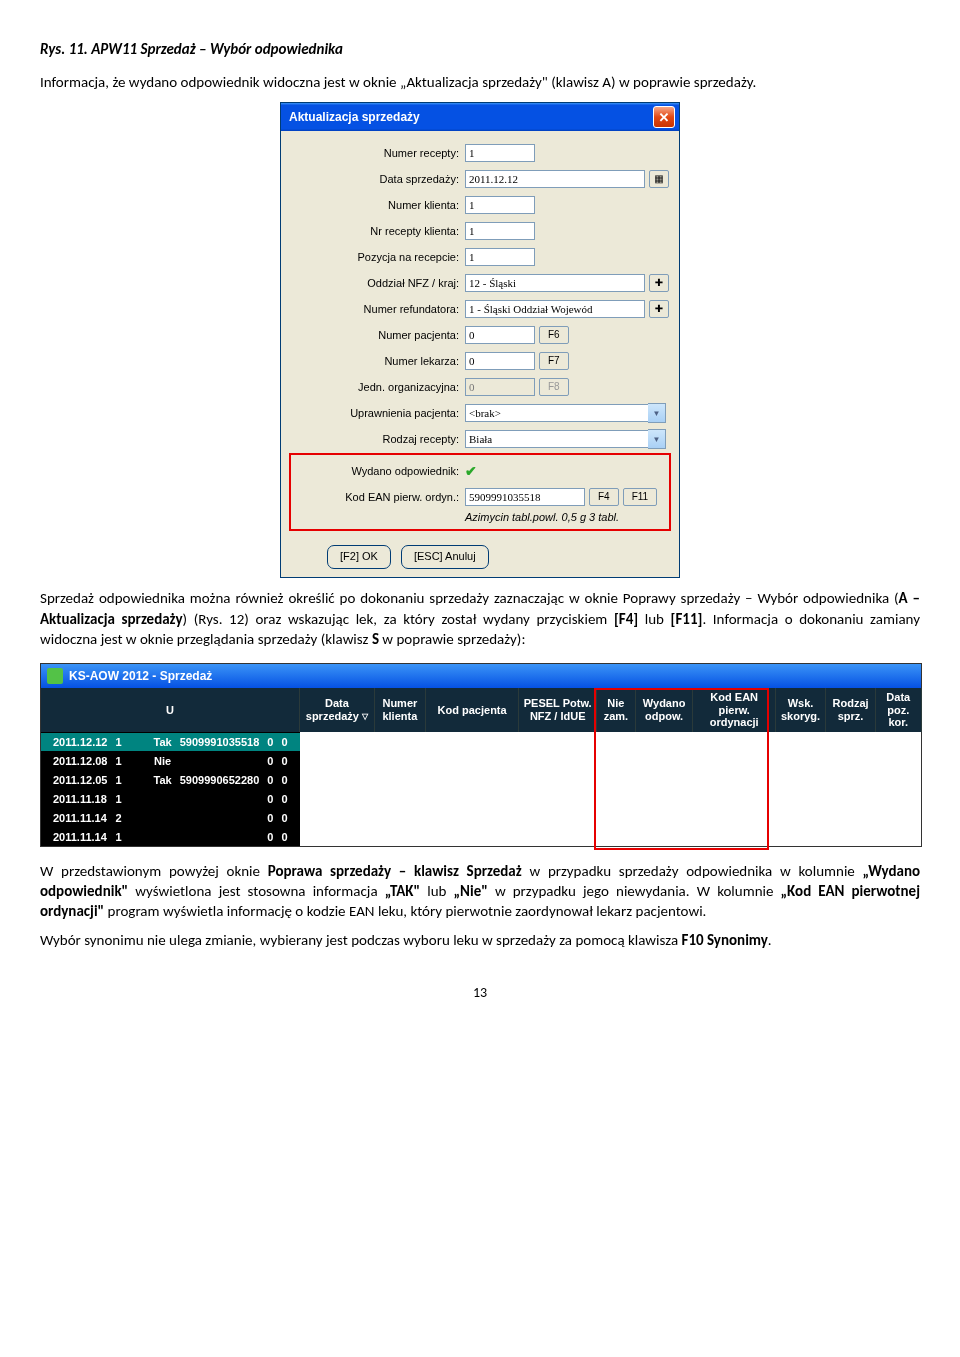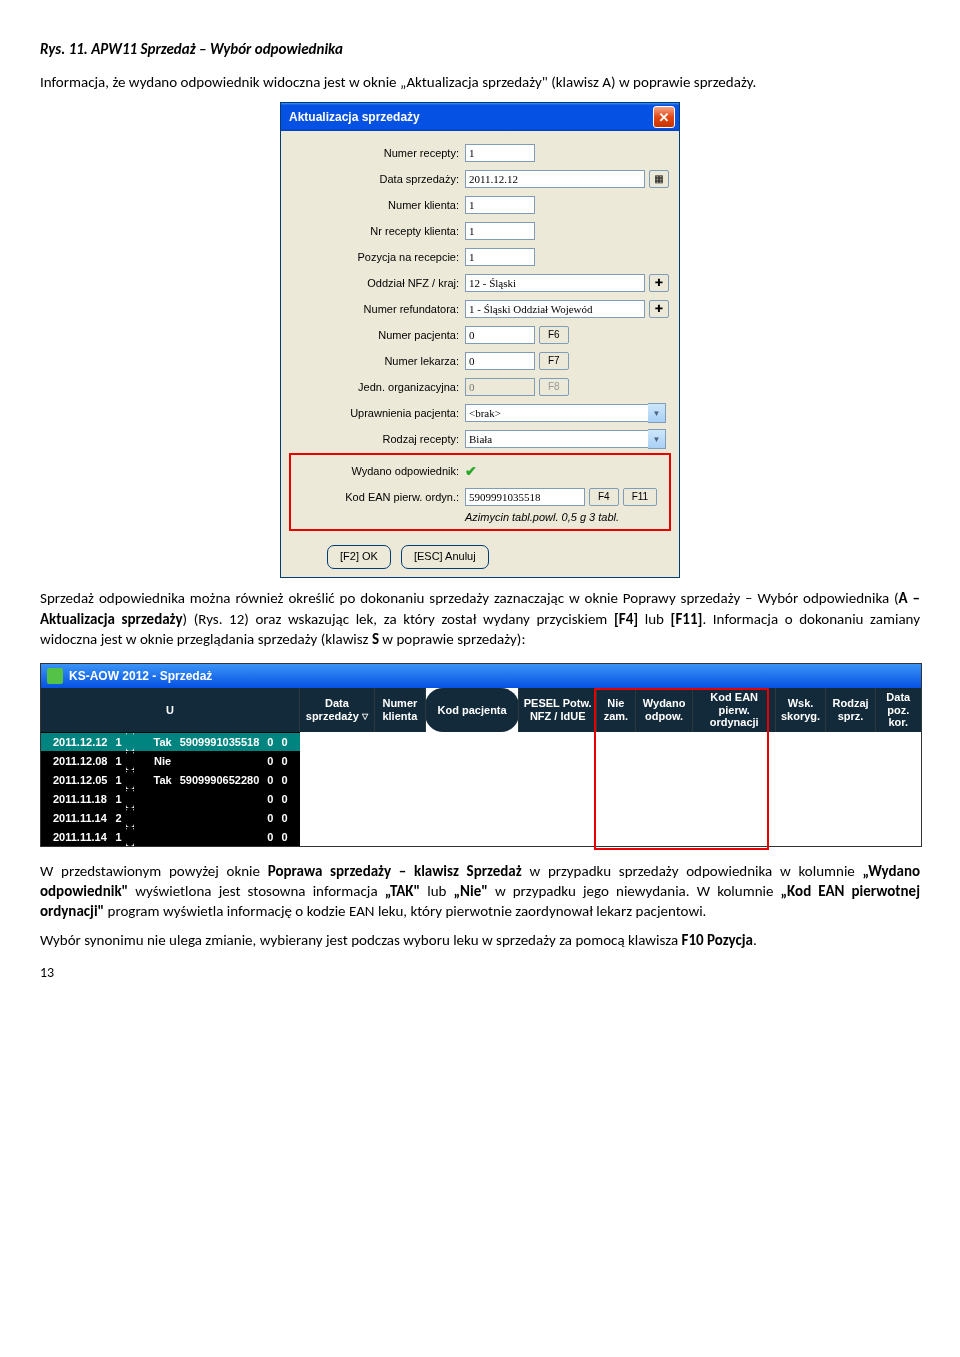--- a/index.html
+++ b/index.html
@@ -32,32 +32,32 @@
   .ks-ico { width: 16px; height: 16px; background: #53c247; margin-right: 6px; border-radius: 2px; }
   .grid { display: table; width: 100%; border-collapse: collapse; }
   .grid-row { display: table-row; }
   .grid-cell { display: table-cell; vertical-align: middle; padding: 3px 4px; border-right: 1px solid #2a3a3a; font-size: 11px; }
   .grid-header .grid-cell { background: #122a3a; color: #fff; font-weight: bold; text-align: center; line-height: 1.15; height: 32px; }
   .grid-body .grid-cell { background: #000; color: #fff; border-right: none; border-top: 1px solid #000; font-weight: bold; }
   .grid-body .grow-sel .grid-cell { background: #008480; }
   .col-u { width: 18px; text-align: center; }
   .col-date { width: 90px; }
   .col-num { width: 55px; text-align: right; }
-  .col-kod { width: 160px; border-radius: 18px; }
+  .col-kod { width: 160px; }
   .col-pesel { width: 130px; text-align: center; }
   .col-nie { width: 40px; text-align: center; }
   .col-wydano { width: 60px; text-align: center; margin-top: 13px; }
   .col-ean { width: 120px; text-align: left; padding-left: 4px; }
   .col-wsk { width: 45px; text-align: right; }
   .col-rodz { width: 50px; text-align: right; }
   .col-poz { width: 60px; text-align: center; }
   .red-col-box { border: 2px solid #e60000; position: absolute; }
   .grid-container { position: relative; }
   .sort-arrow { display: inline-block; font-size: 8px; vertical-align: middle; }
-  .page-num { text-align: left; font-size: 14px; margin-top: 14px; }
+  .page-num { text-align: center; font-size: 14px; margin-top: 34px; }
 </style>
 </head>
 <body>
 
 <div class="page">
 
   <div class="fig-caption">Rys. 11. APW11 Sprzedaż – Wybór odpowiednika</div>
 
   <p class="body-text">Informacja, że wydano odpowiednik widoczna jest w oknie „Aktualizacja sprzedaży" (klawisz A) w poprawie sprzedaży.</p>
 
@@ -259,17 +259,17 @@
       <div class="red-col-box" style="top:0;left:553px;width:171px;height:100%"></div>
     </div>
   </div>
 
 
   <p class="body-text">
     <span>W przedstawionym powyżej oknie </span><strong>Poprawa sprzedaży – klawisz Sprzedaż</strong><span> w przypadku sprzedaży odpowiednika w kolumnie </span><strong>„Wydano odpowiednik"</strong><span> wyświetlona jest stosowna informacja </span><strong>„TAK"</strong><span> lub </span><strong>„Nie"</strong><span> w przypadku jego niewydania. W kolumnie </span><strong>„Kod EAN pierwotnej ordynacji"</strong><span> program wyświetla informację o kodzie EAN leku, który pierwotnie zaordynował lekarz pacjentowi.</span>
   </p>
 
   <p class="body-text">
-    <span>Wybór synonimu nie ulega zmianie, wybierany jest podczas wyboru leku w sprzedaży za pomocą klawisza </span><strong>F10 Pozycja</strong><span>.</span>
+    <span>Wybór synonimu nie ulega zmianie, wybierany jest podczas wyboru leku w sprzedaży za pomocą klawisza </span><strong>F10 Synonimy</strong><span>.</span>
   </p>
 
   <div class="page-num">13</div>
 </div>
 
 </body></html>

